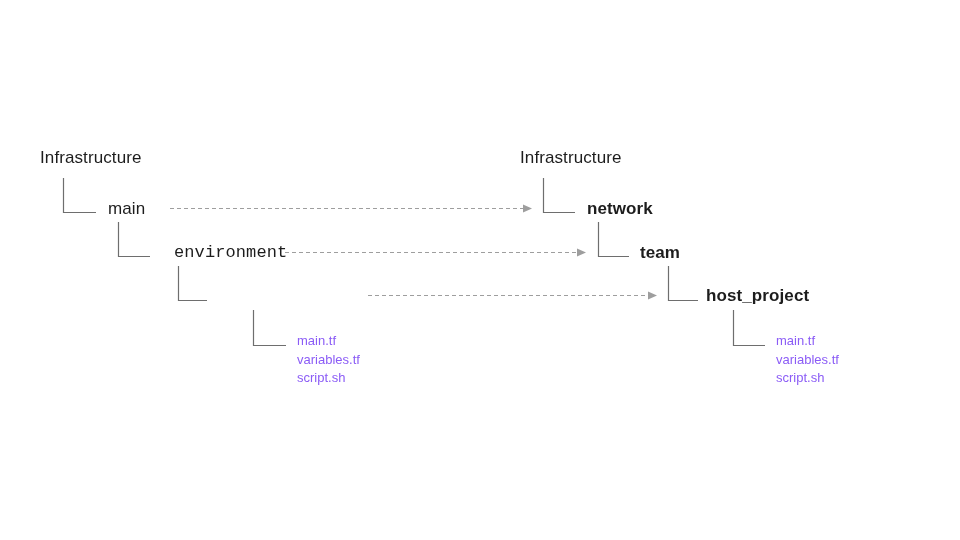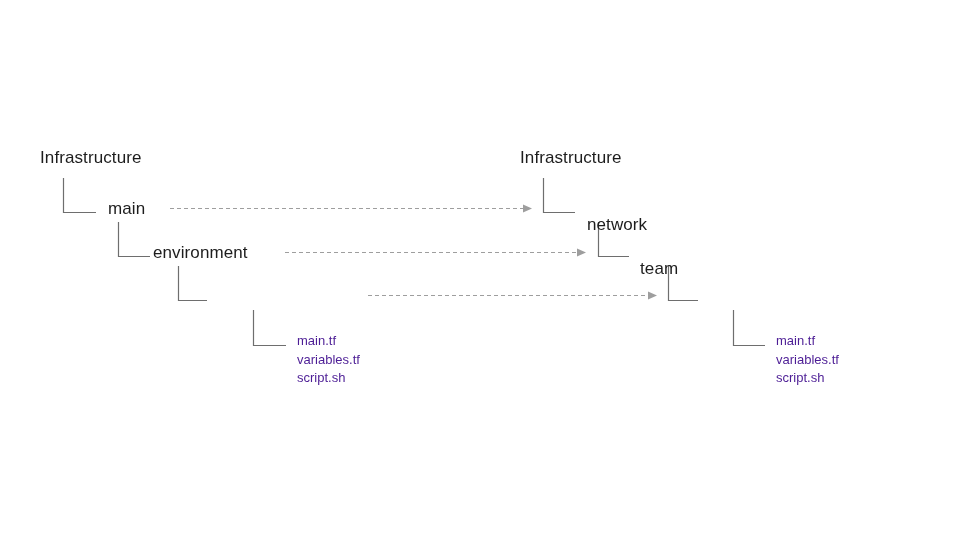--- a/index.html
+++ b/index.html
@@ -27,28 +27,27 @@
   }
   .node-label {
     position: absolute;
     font-size: 17px;
     line-height: 21px;
     color: #1d1d1d;
     letter-spacing: 0.1px;
     white-space: nowrap;
   }
   .node-label.bold {
-    font-weight: 400;
-    margin-top: 16px;
+    font-weight: 700;
   }
   .file-list {
     position: absolute;
     font-size: 13px;
     line-height: 18.5px;
-    color: #4c1d95;
+    color: #8b5cf6;
     white-space: nowrap;
   }
 </style>
 </head>
 <body>
 
 <div class="stage">
 
   <svg class="connector-layer" width="960" height="540" viewBox="0 0 960 540">
 
@@ -71,29 +70,30 @@
     </g>
     <g fill="#9e9e9e" stroke="none">
       <polygon points="523,204.5 532,208.5 523,212.5"></polygon>
       <polygon points="577,248.5 586,252.5 577,256.5"></polygon>
       <polygon points="648,291.5 657,295.5 648,299.5"></polygon>
     </g>
   </svg>
 
   <div class="node-label" style="left:40px;  top:147px;">Infrastructure</div>
   <div class="node-label" style="left:108px; top:198px;">main</div>
-  <div class="node-label" style="left:153px; top:242px;">environment</div>
+  <div class="node-label" style="left:174px; top:242px;font-family:Liberation Mono, monospace;">environment</div>
   <div class="file-list" style="left:297px; top:332px;">
     <div>main.tf</div>
     <div>variables.tf</div>
     <div>script.sh</div>
   </div>
 
   <div class="node-label" style="left:520px; top:147px;">Infrastructure</div>
   <div class="node-label bold" style="left:587px; top:198px;">network</div>
   <div class="node-label bold" style="left:640px; top:242px;">team</div>
+  <div class="node-label bold" style="left:706px; top:285px;">host_project</div>
   <div class="file-list" style="left:776px; top:332px;">
     <div>main.tf</div>
     <div>variables.tf</div>
     <div>script.sh</div>
   </div>
 
 </div>
 
 </body></html>

